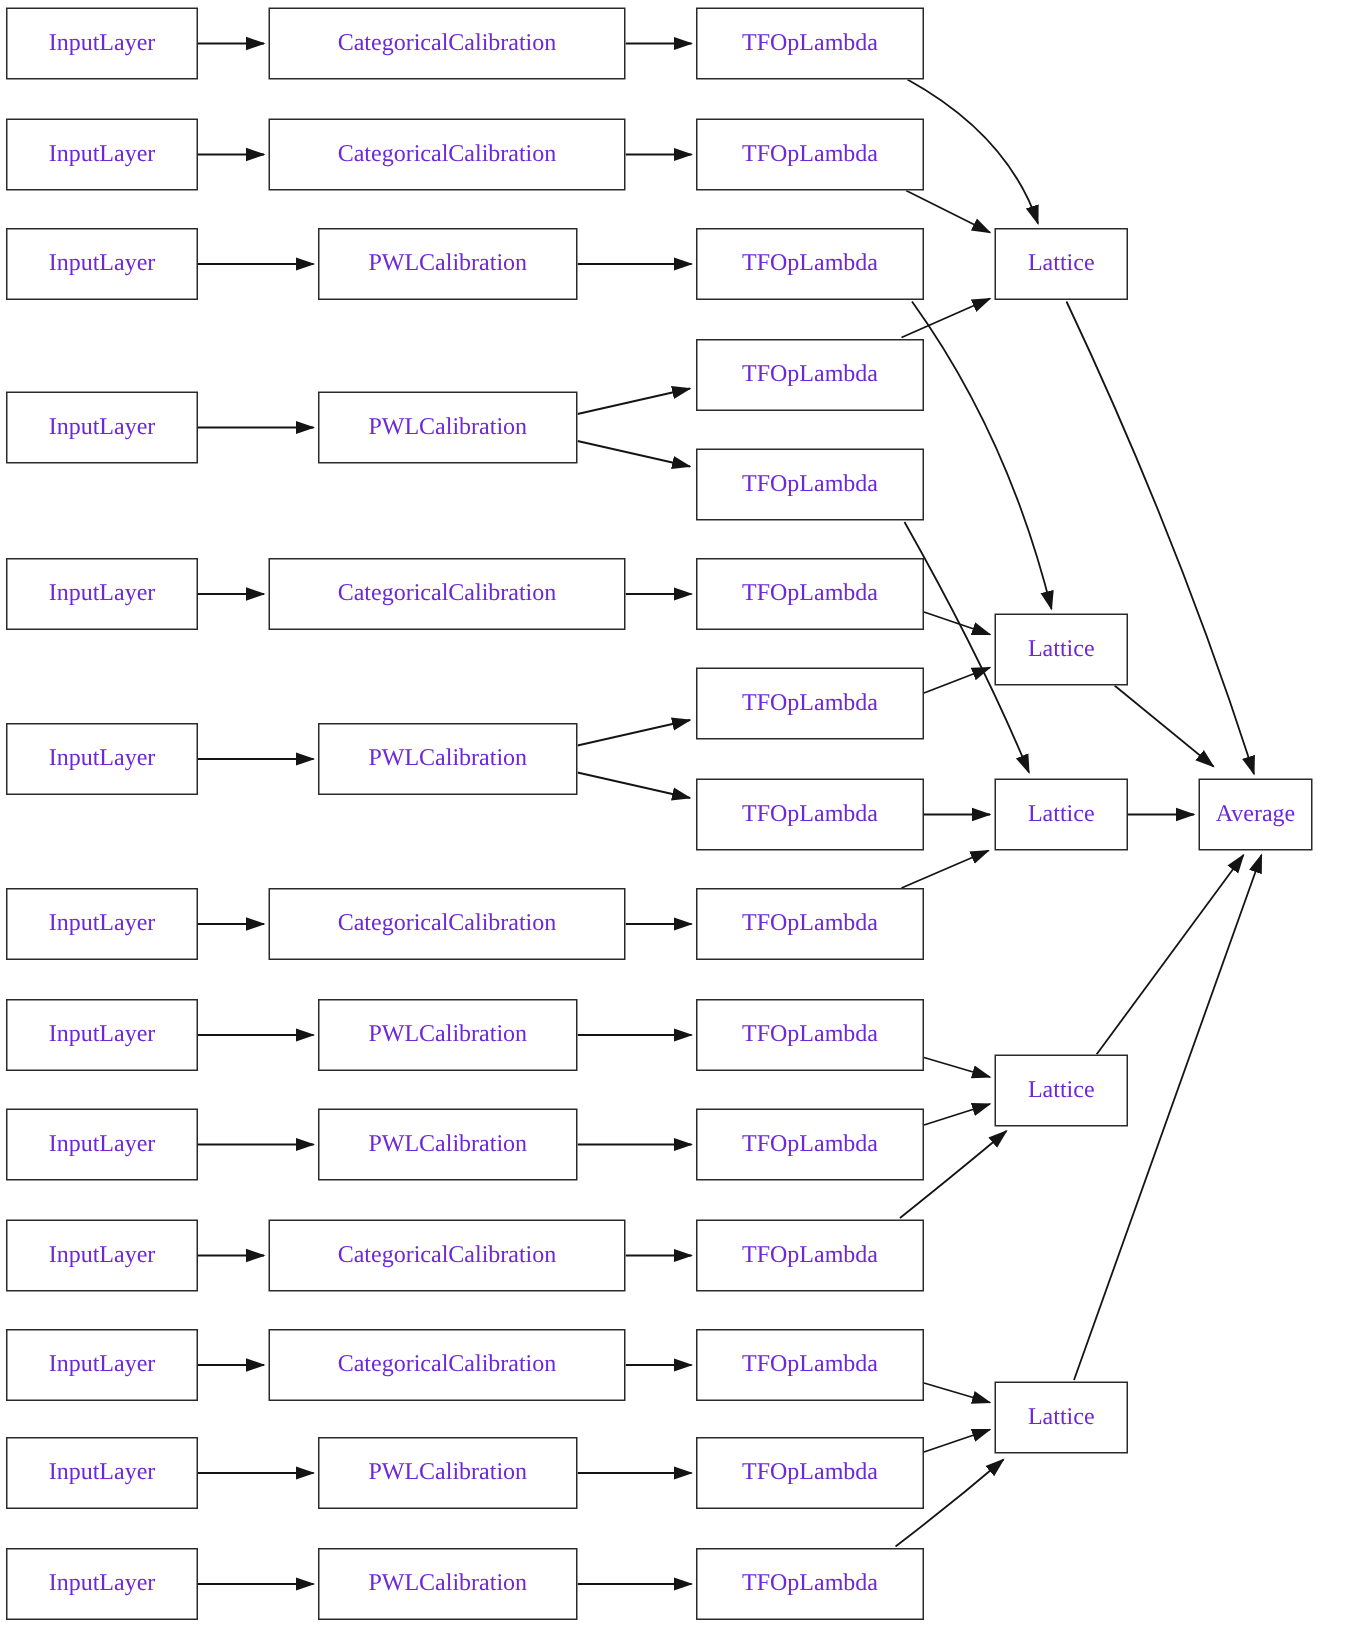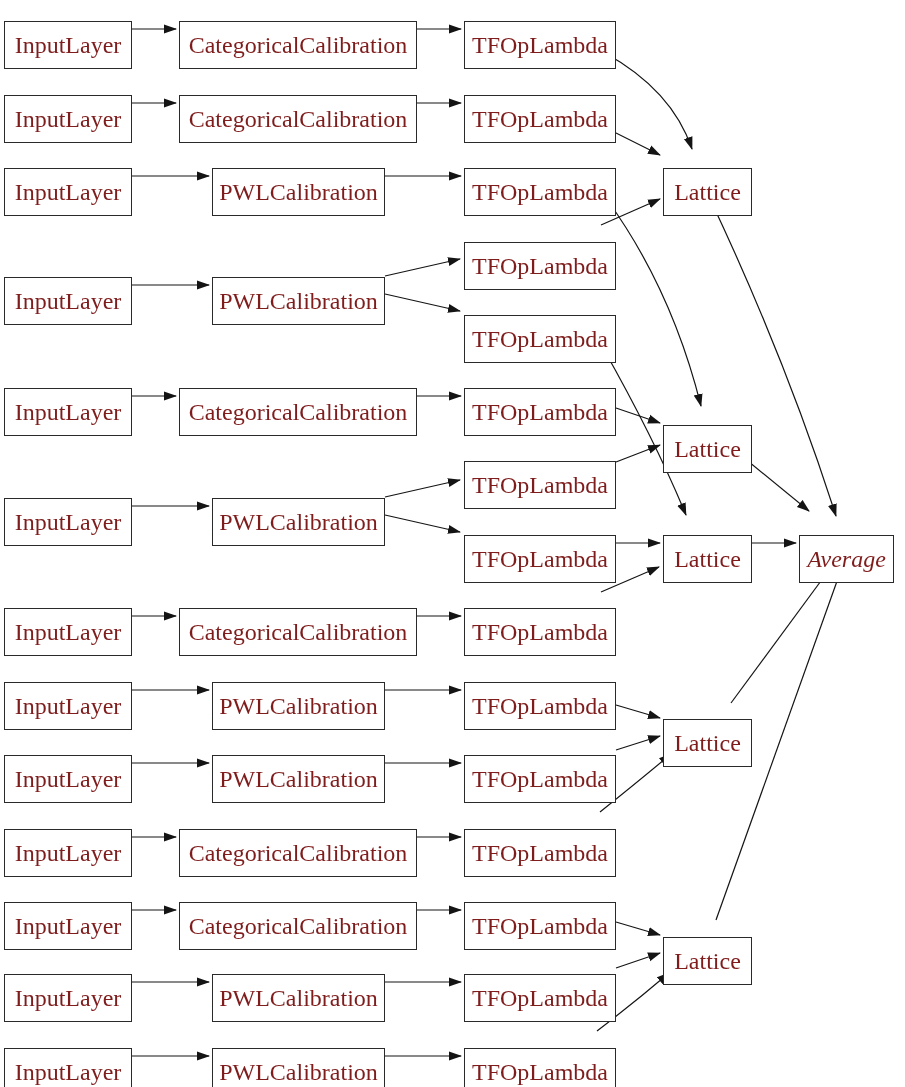--- a/index.html
+++ b/index.html
@@ -28,25 +28,24 @@
     stroke-width: 1.2;
   }
   .node {
     position: absolute;
     box-sizing: border-box;
     border: 1.5px solid #2a2a2a;
     background: #ffffff;
     display: flex;
     align-items: center;
     justify-content: center;
-    font-size: 24px;
-    color: #7f1d1d;
+    font-size: 16px;
+    color: #6d28d9;
     white-space: nowrap;
     line-height: 1;
-    margin-top: 16px;
   }
 </style>
 </head>
 <body>
 
 <div id="canvas">
   <svg id="edges" viewBox="0 0 905 1087" xmlns="http://www.w3.org/2000/svg">
     <defs>
       <marker id="arrowhead" markerUnits="userSpaceOnUse" markerWidth="14" markerHeight="11" refX="12" refY="5" orient="auto">
         <path d="M0,0.5 L13,5 L0,9.5 Z" fill="#141414"></path>
@@ -140,14 +139,14 @@
     <div class="node" style="left: 212px; top: 958px; width: 173px; height: 48px;">PWLCalibration</div>
     <div class="node" style="left: 464px; top: 958px; width: 152px; height: 48px;">TFOpLambda</div>
     <div class="node" style="left: 4px; top: 1032px; width: 128px; height: 48px;">InputLayer</div>
     <div class="node" style="left: 212px; top: 1032px; width: 173px; height: 48px;">PWLCalibration</div>
     <div class="node" style="left: 464px; top: 1032px; width: 152px; height: 48px;">TFOpLambda</div>
     <div class="node" style="left: 663px; top: 152px; width: 89px; height: 48px;">Lattice</div>
     <div class="node" style="left: 663px; top: 409px; width: 89px; height: 48px;">Lattice</div>
     <div class="node" style="left: 663px; top: 519px; width: 89px; height: 48px;">Lattice</div>
     <div class="node" style="left: 663px; top: 703px; width: 89px; height: 48px;">Lattice</div>
     <div class="node" style="left: 663px; top: 921px; width: 89px; height: 48px;">Lattice</div>
-    <div class="node" style="left: 799px; top: 519px; width: 95px; height: 48px; font-style: italic;">Average</div>
+    <div class="node" style="left: 799px; top: 519px; width: 76px; height: 48px;">Average</div>
   </div>
 
 </body></html>

